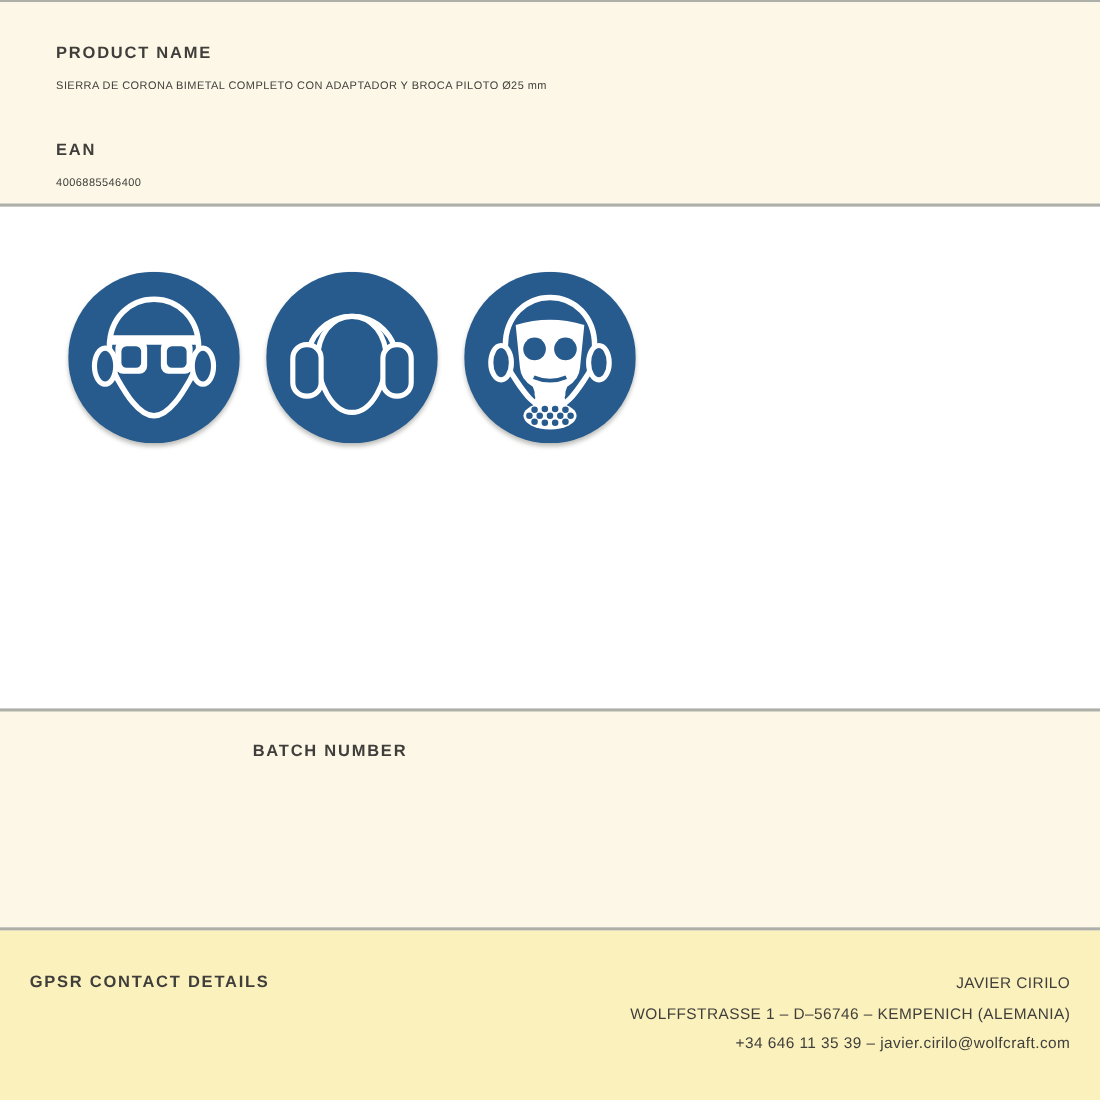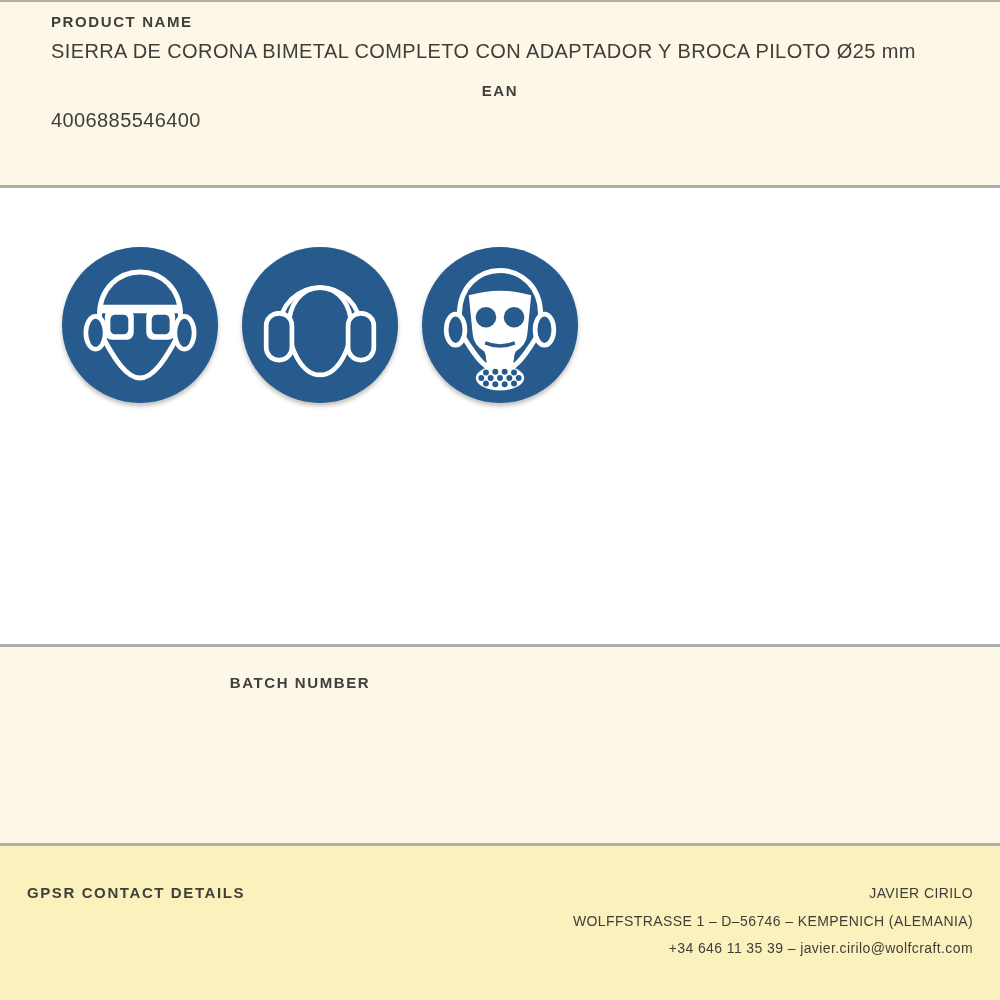--- a/index.html
+++ b/index.html
@@ -21,24 +21,24 @@
   .page{width:1000px;height:1000px;border-top:2px solid var(--divider);}
   .divider{height:3px;background:var(--divider);}
 
   
   .sec-product{height:183px;background:var(--cream);padding:0 51px;}
   .field-label{
     margin:0;font-size:15px;font-weight:bold;
     letter-spacing:1.6px;line-height:16px;
   }
   .field-value{
-    margin:13px 0 0;font-size:20px;line-height:17px;letter-spacing:0.4px;
+    margin:13px 0 0;font-size:10px;line-height:17px;letter-spacing:0.4px;
   }
-  .sec-product .field-label.first{padding-top:12px;}
-  .sec-product .field-label.second{margin-top:23px;text-align:center;}
+  .sec-product .field-label.first{padding-top:39px;}
+  .sec-product .field-label.second{margin-top:42px;}
 
   
   .sec-icons{height:456px;background:var(--white);padding:59px 0 0 62px;display:flex;gap:24px;}
   .safety-icon{width:156px;height:156px;display:block;}
   .safety-icon svg{width:156px;height:156px;display:block;filter:drop-shadow(0 3px 2px rgba(110,110,105,0.45));}
 
   
   .sec-details{height:196px;background:var(--cream);padding:28px 100px 0;}
   .detail-row{display:flex;}
   .detail-row.second{margin-top:59px;}

